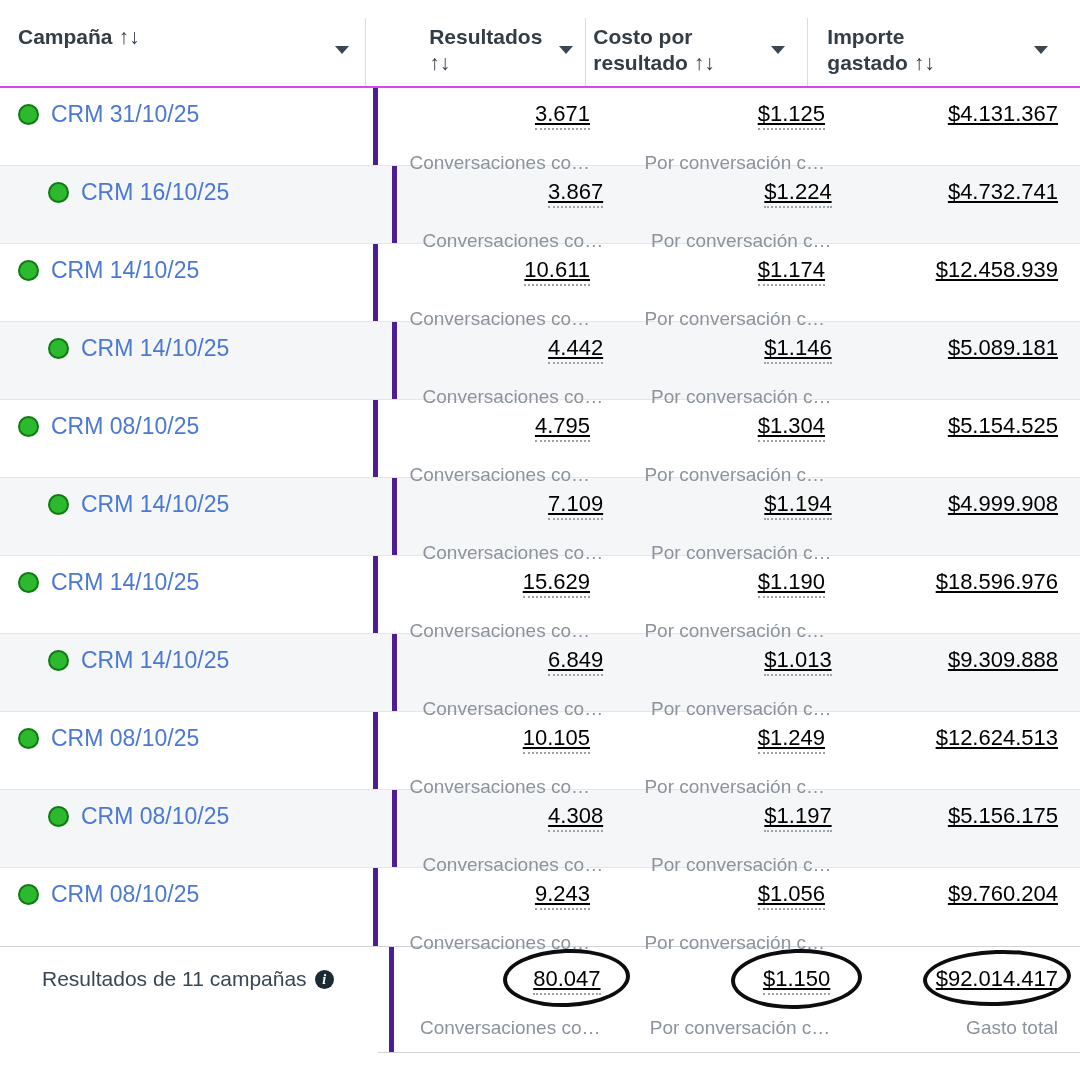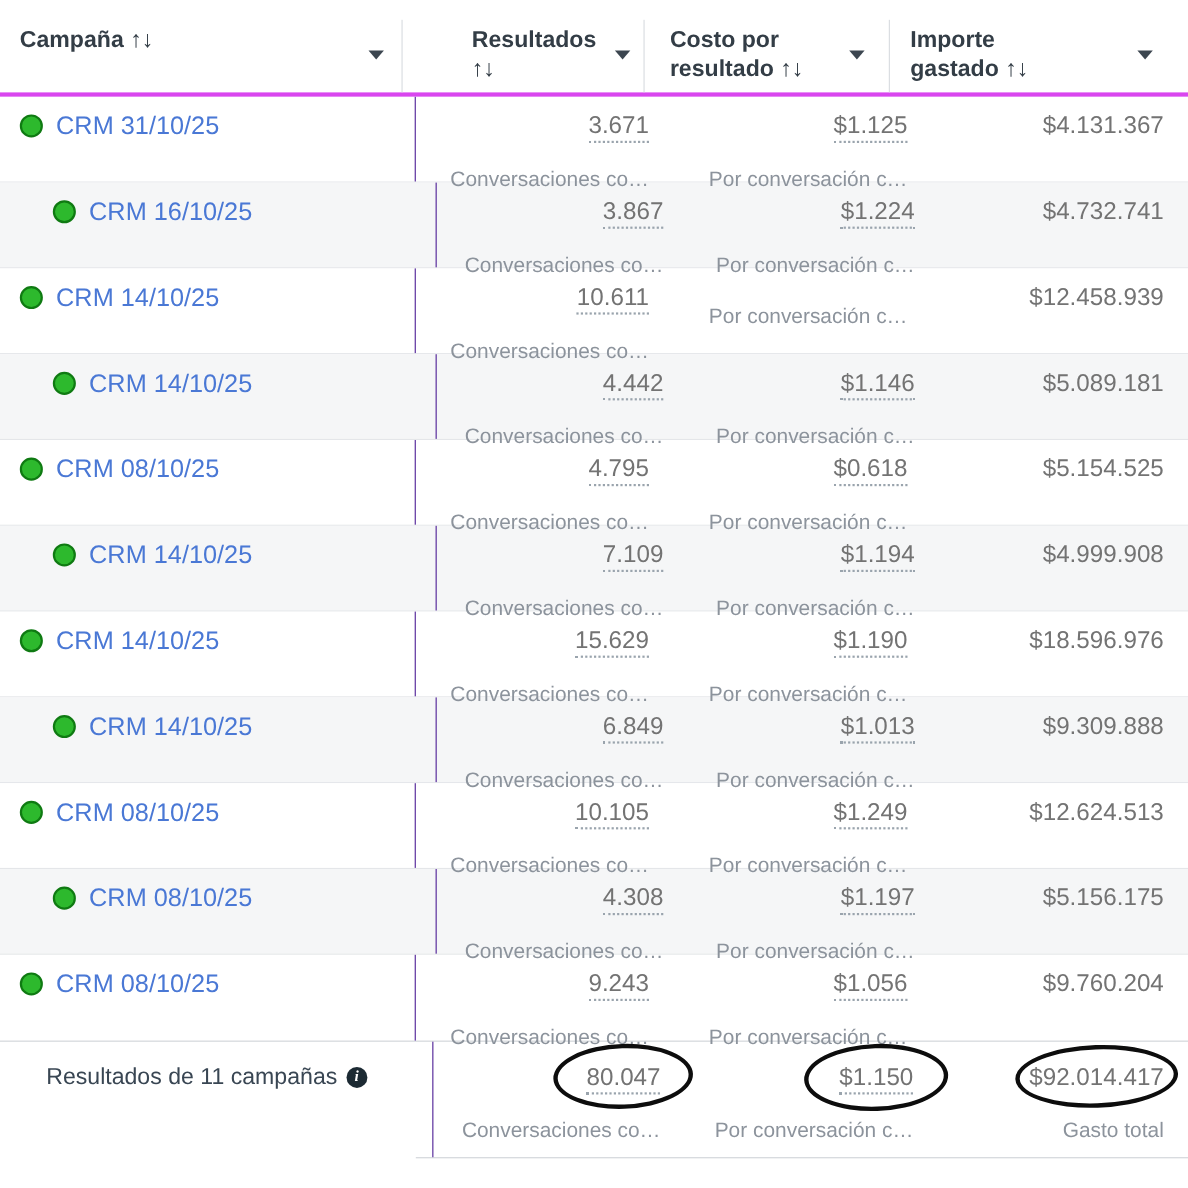--- a/index.html
+++ b/index.html
@@ -1,54 +1,54 @@
 <!DOCTYPE html>
 <html><head>
 <meta charset="utf-8">
 <style>
   * { margin:0; padding:0; box-sizing:border-box; }
   html,body { background:#ffffff; }
   body { font-family:"Liberation Sans", sans-serif; color:#333d46; }
   .viewport { position:relative; width:1080px; height:1080px; background:#fff; overflow:hidden; }
 
   
-  .thead { display:flex; height:88px; border-bottom:4px solid #d946ef; }
+  .thead { display:flex; height:88px; border-bottom:2px solid #d946ef; }
   .hcell { position:relative; padding-top:24px; font-size:21px; font-weight:700; color:#333d46; line-height:26px; }
   .hcell .hwrap { display:inline-block; }
   .arrows { font-weight:700; color:#333d46; }
   .hdiv::before { content:""; position:absolute; left:0; top:18px; bottom:0; width:1px; background:#d8dbdf; }
   .caret { position:absolute; top:46px; width:0; height:0;
            border-left:7px solid transparent; border-right:7px solid transparent;
            border-top:8px solid #3c4650; }
   .h1 { width:378px; padding-left:18px; }
   .h1 .caret { right:16px; }
   .h2 { width:227px; padding-left:36px; }
   .h2 .hwrap { width:128px;margin-left:28px; }
   .h2 .caret { right:12px; }
-  .h3 { width:230px; padding-left:24px; }
+  .h3 { width:230px; padding-left:8px; }
   .h3 .hwrap { width:160px; }
   .h3 .caret { right:22px; }
   .h4 { width:282px; padding-left:20px;text-decoration:underline; }
   .h4 .hwrap { width:150px; }
   .h4 .caret { right:32px; }
 
   
   .row { display:flex; height:78px; border-bottom:1px solid #e4e6e9; background:#fff; }
   .row:last-child { border-bottom:none; }
   .row.alt { background:#f5f6f7;padding-left:30px; }
   .cell { padding-top:12px; }
-  .c1 { width:378px; padding-left:18px; border-right:1px solid #4c1d95; display:flex; align-items:flex-start; }
+  .c1 { width:378px; padding-left:18px; border-right:5px solid #4c1d95; display:flex; align-items:flex-start; }
   .c2 { width:227px; padding-right:15px; text-align:right; }
   .c3 { width:230px; padding-right:10px; text-align:right; }
   .c4 { width:245px; padding-right:22px; text-align:right; }
   .dot { display:inline-block; width:21px; height:21px; border-radius:50%;
          background:#2db92d; border:2px solid #0f7a12; margin:4px 12px 0 0; flex:none; }
   .camp { font-size:23px; line-height:28px; color:#4a78d5; cursor:pointer; }
   .vline { line-height:28px; }
-  .val { font-size:22px; color:#737373; }
+  .val { font-size:22px; color:#000000;text-decoration:underline; }
   .dotted { border-bottom:2px dotted #9aa4ad; padding-bottom:2px; }
   .sub { margin-top:22px; font-size:19px; line-height:22px; color:#8c939c; }
 
   
   .tfoot { display:flex; height:106px; border-top:1px solid #cfd3d7; background:#fff;padding-left:24px; }
   .tfoot .cell { padding-top:18px; }
   .tfoot .c1 { display:block; }
   .summary { font-size:21px; line-height:28px; color:#394653; }
   .info { display:inline-block; width:19px; height:19px; border-radius:50%; background:#1c2a33;
           color:#fff; font:italic 700 14px/19px "Liberation Serif", serif; text-align:center;
@@ -136,20 +136,21 @@
       <div class="row">
         <div class="cell c1">
           <span class="dot"></span>
           <span class="camp">CRM 14/10/25</span>
         </div>
         <div class="cell c2">
           <div class="vline"><span class="val dotted">10.611</span></div>
           <div class="sub">Conversaciones co…</div>
         </div>
         <div class="cell c3">
+          <div class="vline"><span class="val dotted">$1.174</span></div>
           <div class="sub">Por conversación c…</div>
         </div>
         <div class="cell c4">
           <div class="vline"><span class="val">$12.458.939</span></div>
         </div>
       </div>
       <div class="row alt">
         <div class="cell c1">
           <span class="dot"></span>
           <span class="camp">CRM 14/10/25</span>
@@ -169,21 +170,21 @@
       <div class="row">
         <div class="cell c1">
           <span class="dot"></span>
           <span class="camp">CRM 08/10/25</span>
         </div>
         <div class="cell c2">
           <div class="vline"><span class="val dotted">4.795</span></div>
           <div class="sub">Conversaciones co…</div>
         </div>
         <div class="cell c3">
-          <div class="vline"><span class="val dotted">$0.618</span></div>
+          <div class="vline"><span class="val dotted">$1.304</span></div>
           <div class="sub">Por conversación c…</div>
         </div>
         <div class="cell c4">
           <div class="vline"><span class="val">$5.154.525</span></div>
         </div>
       </div>
       <div class="row alt">
         <div class="cell c1">
           <span class="dot"></span>
           <span class="camp">CRM 14/10/25</span>

